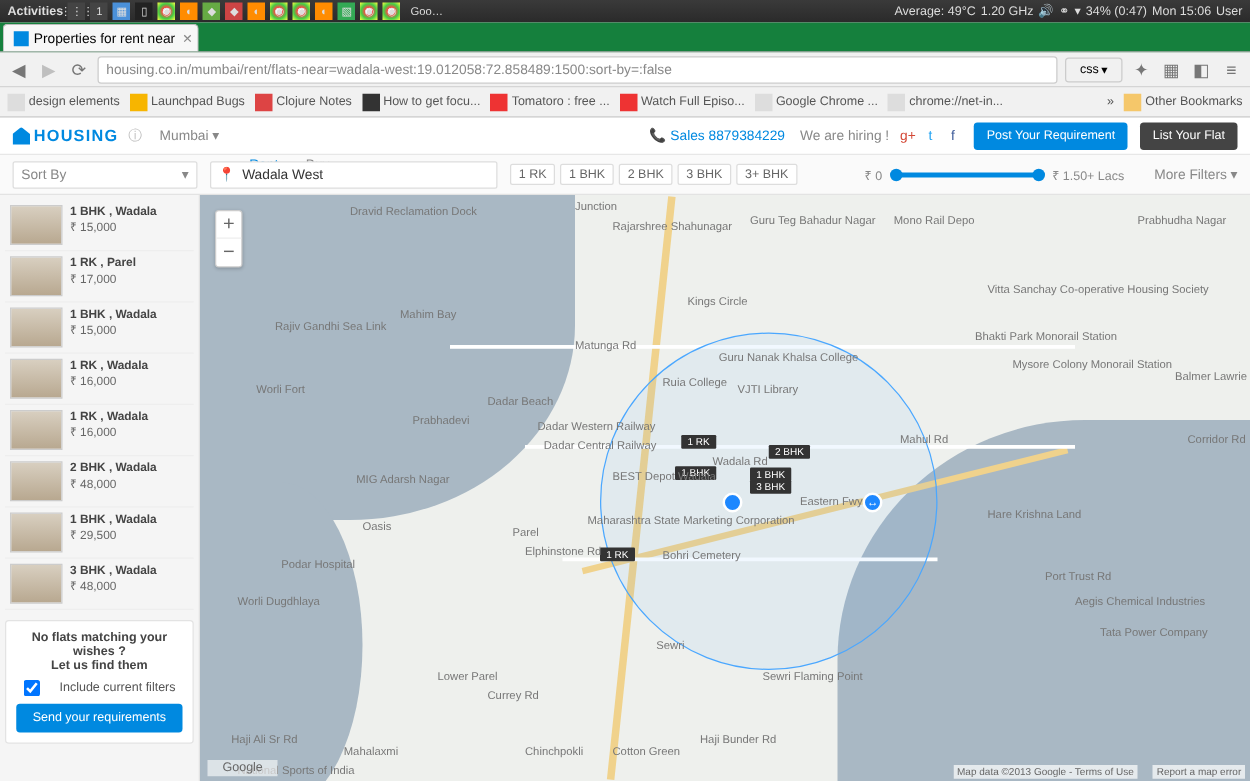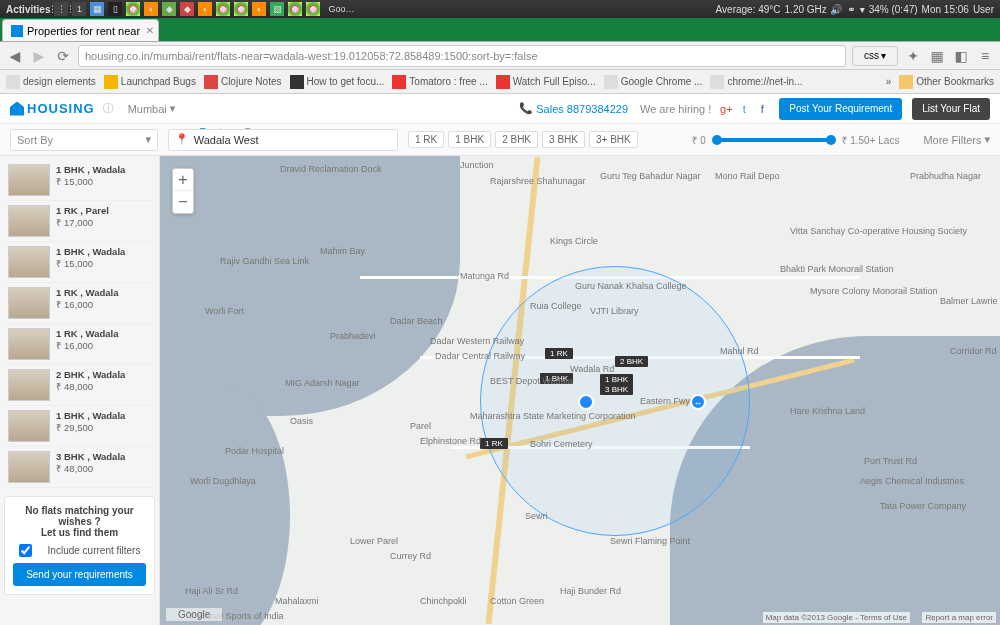--- a/index.html
+++ b/index.html
@@ -364,21 +364,21 @@
         <div class="label" style="left: 130px; top: 260px;">Oasis</div>
         <div class="label" style="left: 310px; top: 255px;">Maharashtra State Marketing Corporation</div>
         <div class="label" style="left: 370px; top: 283px;">Bohri Cemetery</div>
         <div class="label" style="left: 630px; top: 250px;">Hare Krishna Land</div>
         <div class="label" style="left: 250px; top: 265px;">Parel</div>
         <div class="label" style="left: 260px; top: 280px;">Elphinstone Rd</div>
         <div class="label" style="left: 65px; top: 290px;">Podar Hospital</div>
         <div class="label" style="left: 30px; top: 320px;">Worli Dugdhlaya</div>
         <div class="label" style="left: 365px; top: 355px;">Sewri</div>
         <div class="label" style="left: 450px; top: 380px;">Sewri Flaming Point</div>
-        <div class="label" style="left: 704px; top: 300px;">Port Trust Rd</div>
+        <div class="label" style="left: 676px; top: 300px;">Port Trust Rd</div>
         <div class="label" style="left: 700px; top: 320px;">Aegis Chemical Industries</div>
         <div class="label" style="left: 720px; top: 345px;">Tata Power Company</div>
         <div class="label" style="left: 190px; top: 380px;">Lower Parel</div>
         <div class="label" style="left: 230px; top: 395px;">Currey Rd</div>
         <div class="label" style="left: 25px; top: 430px;">Haji Ali Sr Rd</div>
         <div class="label" style="left: 115px; top: 440px;">Mahalaxmi</div>
         <div class="label" style="left: 260px; top: 440px;">Chinchpokli</div>
         <div class="label" style="left: 330px; top: 440px;">Cotton Green</div>
         <div class="label" style="left: 400px; top: 430px;">Haji Bunder Rd</div>
         <div class="label" style="left: 30px; top: 455px;">National Sports of India</div>

